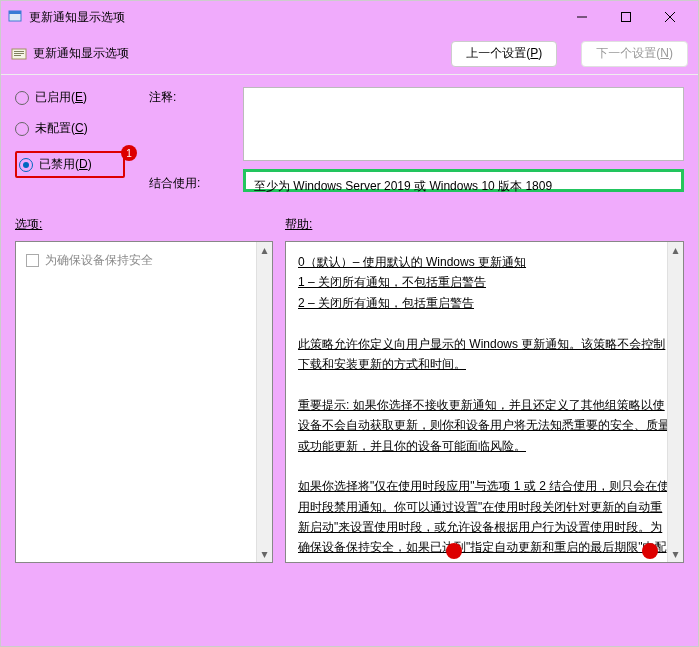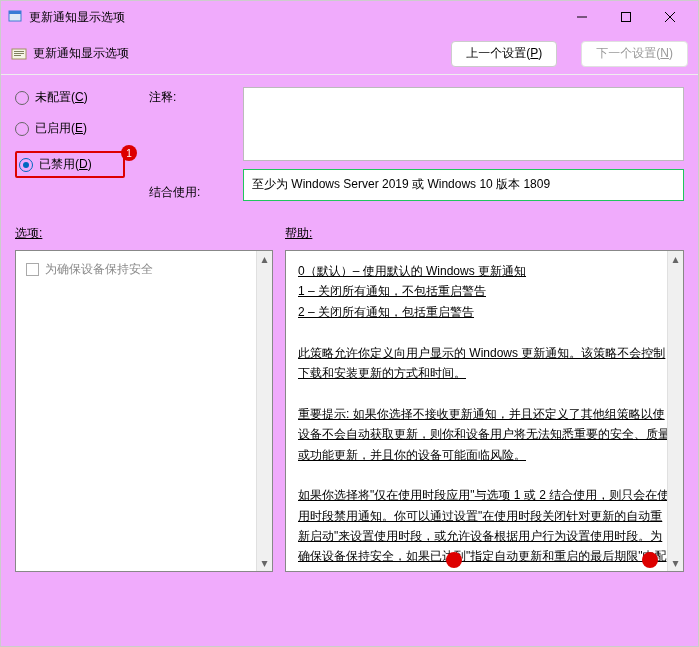--- a/index.html
+++ b/index.html
@@ -22,21 +22,21 @@
   .radio { width: 14px; height: 14px; border: 1px solid #666; border-radius: 50%; position: relative; }
   .radio.checked { border-color: #0067c0; }
   .radio.checked::after { content: ""; position: absolute; top: 3px; left: 3px; width: 6px; height: 6px; background: #0067c0; border-radius: 50%; }
   .radio-row .u { text-decoration: underline; }
   .radio-highlight { border: 2px solid #d00; padding: 3px 8px 3px 2px; border-radius: 2px; }
   .badge { position: absolute; top: -8px; right: -14px; width: 16px; height: 16px; border-radius: 50%; background: #d00; color: #fff; font-size: 10px; display: flex; align-items: center; justify-content: center; }
   .side-col { width: 70px; display: flex; flex-direction: column; justify-content: space-between; padding-top: 2px; gap: 32px; }
   .side-label { color: #000; }
   .fields-col { flex: 1; display: flex; flex-direction: column; gap: 8px; }
   .textarea { width: 100%; height: 74px; border: 1px solid #bbb; background: #fff; resize: none; }
-  .platform-box { width: 100%; height: 32px; border: 1px solid #22c55e; background: #fff; padding: 6px 8px; color: #000; }
+  .platform-box { width: 100%; height: 23px; border: 3px solid #22c55e; background: #fff; padding: 6px 8px; color: #000; }
   .labels-row { display: flex; padding: 18px 14px 4px 14px; text-decoration: underline; }
   .labels-row .lbl { }
   .labels-row .lbl:first-child { width: 270px; }
   .two-pane { display: flex; gap: 12px; padding: 4px 14px 0 14px; height: 326px; }
   .pane { border: 1px solid #888; background: #fff; position: relative; overflow: hidden; }
   .pane.left { width: 258px; }
   .pane.right { flex: 1; }
   .left-inner { padding: 10px 10px; }
   .left-title { margin-bottom: 60px; }
   .checkbox-row { display: flex; align-items: center; gap: 6px; color: #8a8a8a; }
@@ -95,25 +95,25 @@
       <div class="nav-btn disabled">
           <span>下一个设置(<span style="text-decoration:underline">N</span>)</span>
         </div>
     </div>
   </div>
 
   <div class="main-top">
     <div class="radio-col">
       <div class="radio-row">
         <span class="radio"></span>
-        <span>未配置(<span class="u">C</span>)</span>
+        <span>已启用(<span class="u">E</span>)</span>
       </div>
       <div class="radio-row">
         <span class="radio"></span>
-        <span>已启用(<span class="u">E</span>)</span>
+        <span>未配置(<span class="u">C</span>)</span>
       </div>
       <div class="radio-row radio-highlight">
         <span class="radio checked"></span>
         <span>已禁用(<span class="u">D</span>)</span>
         <span class="badge">1</span>
       </div>
     </div>
     <div class="side-col">
       <span class="side-label">注释:</span>
       <span class="side-label">结合使用:</span>

